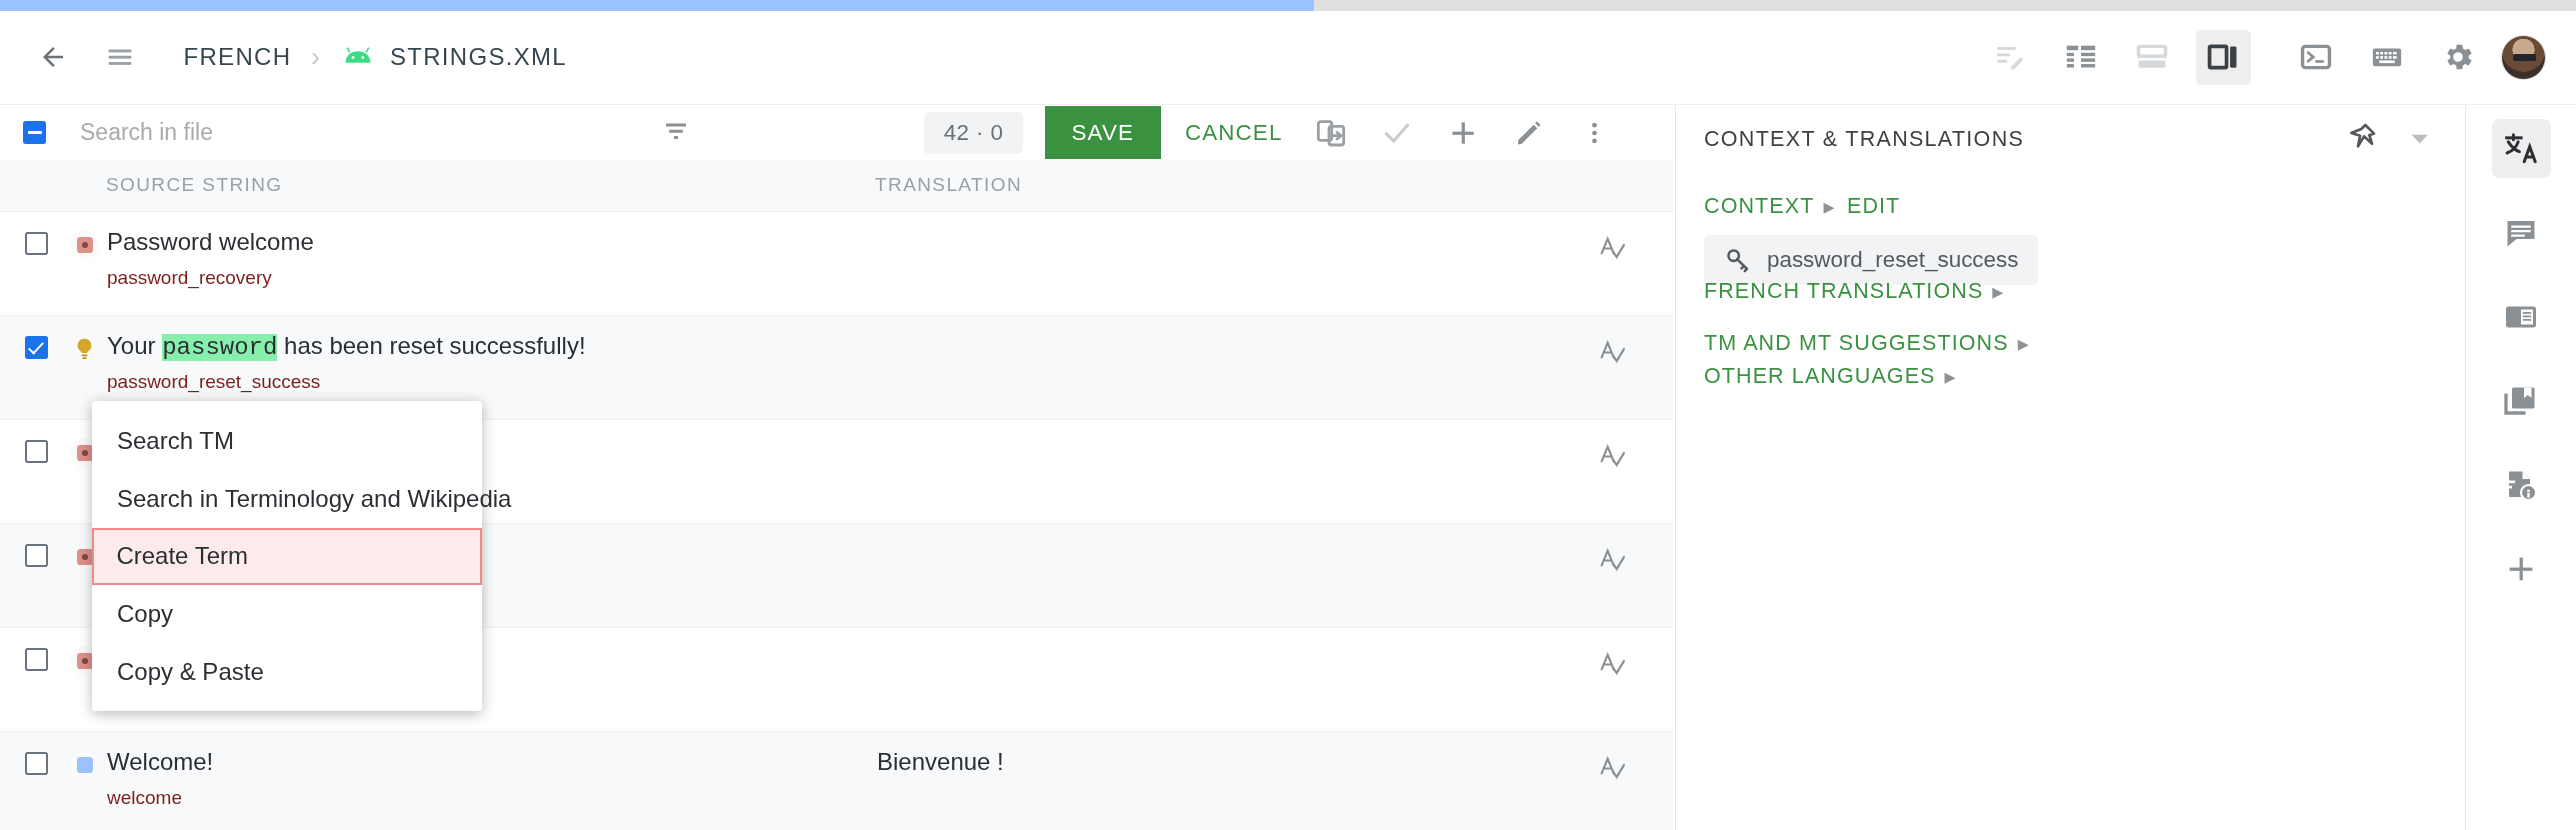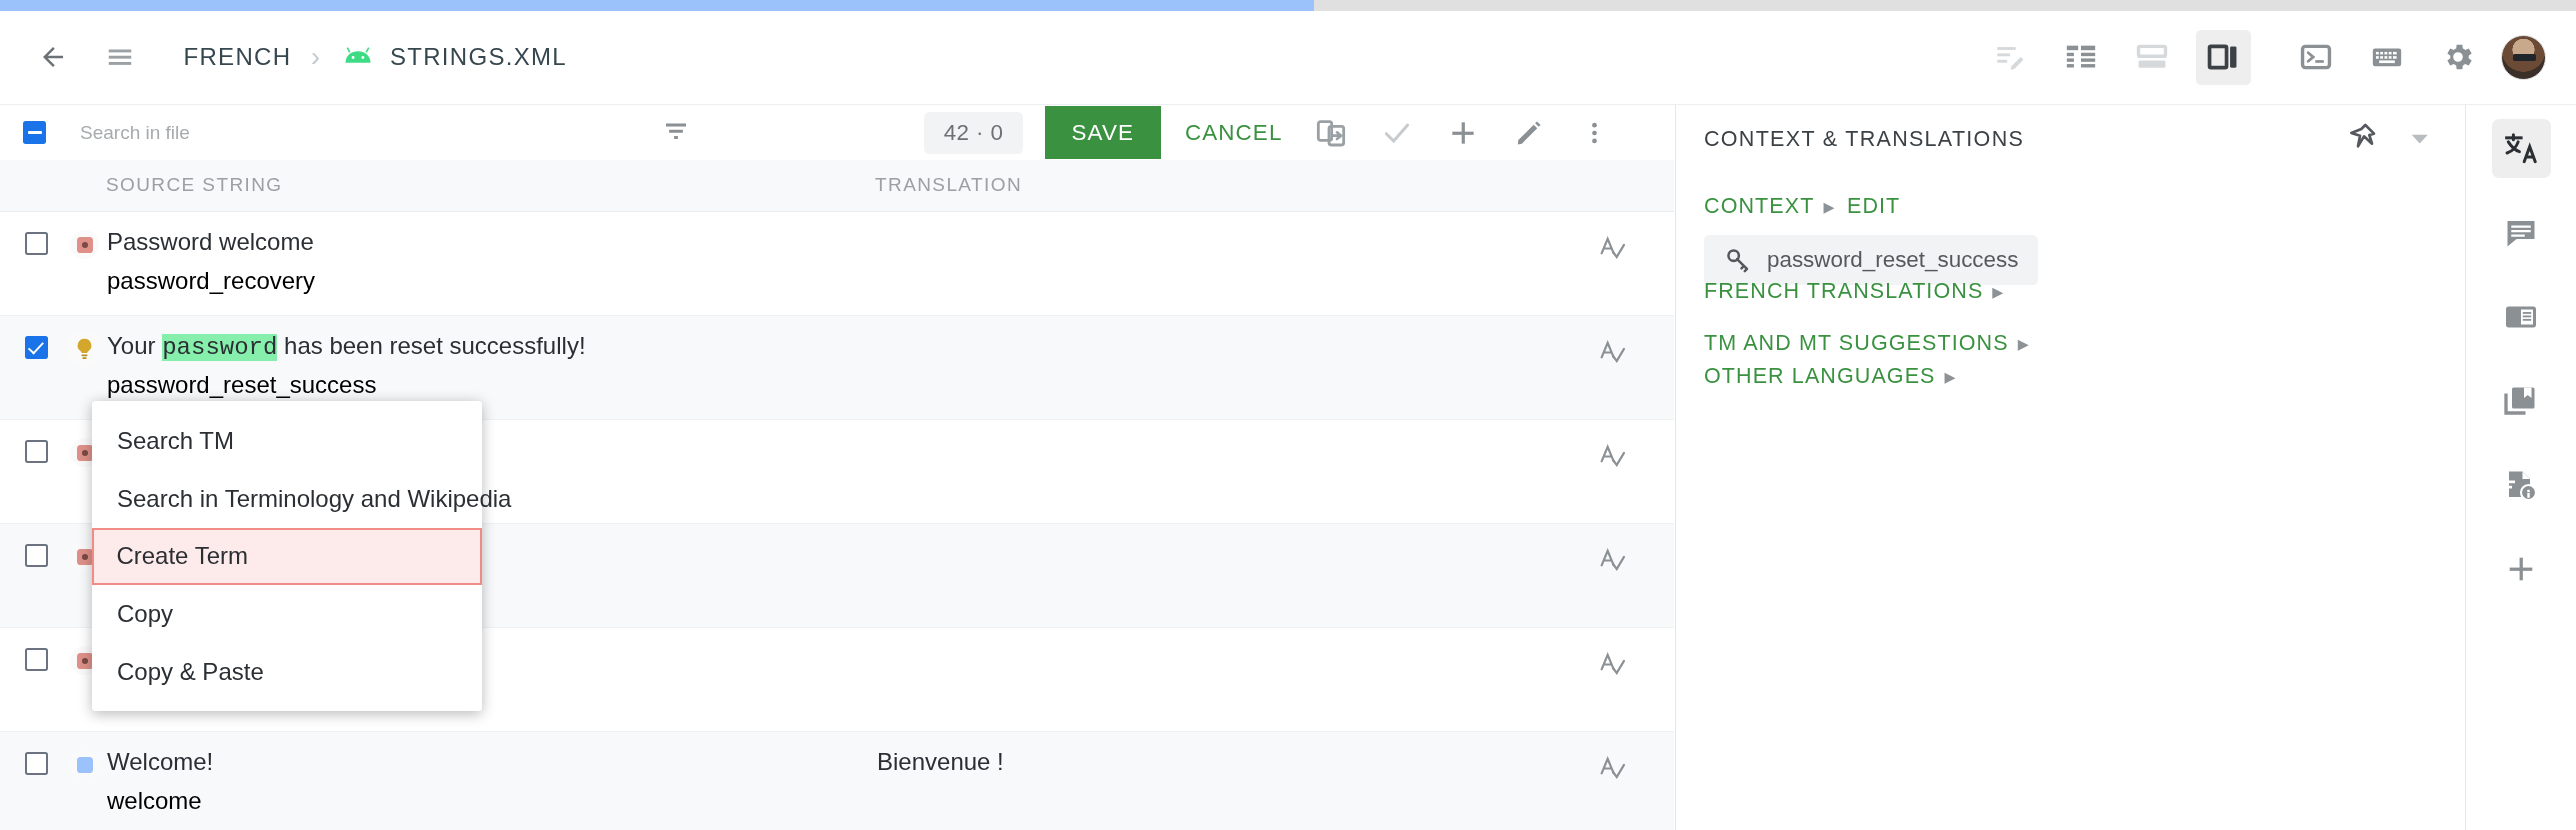--- a/index.html
+++ b/index.html
@@ -58,21 +58,21 @@
   .cb-indeterminate {
     width:23px; height:23px; background:#1a73e8; border-radius:2.7px;
     margin-left:23px; position:relative; cursor:pointer; flex:none;
   }
   .cb-indeterminate::after{
     content:""; position:absolute; left:4.5px; top:9.8px; width:14.3px; height:3.6px;
     background:#fff; border-radius:0.9px;
   }
   .search-input {
     border:none; outline:none; background:transparent;
-    font-size:19px; color:#44484b; margin-left:34px;
+    font-size:23px; color:#44484b; margin-left:34px;
     font-family:"Liberation Sans", sans-serif; width:483px;
   }
   .search-input::placeholder { color:#a7abae; }
   .filter-icon { margin-left:98px; cursor:pointer; }
   .counter {
     margin-left:233px; background:#f1f3f4; border-radius:5.4px;
     padding:8px 19.7px; font-size:22.4px; color:#6b7175; letter-spacing:0.4px;
   }
   .save-btn {
     margin-left:21.5px; background:#3a9241; color:#fff; border:none;
@@ -131,21 +131,21 @@
     position:absolute; left:66px; top:15px; width:36px; height:36px;
     display:flex; align-items:center; justify-content:center;
     background:#fafafa; border-radius:50%;
   }
   .src-text {
     position:absolute; left:107px; top:16px; font-size:24px; color:#2b2f33;
     white-space:nowrap;
   }
   .hl { background:#86efac;font-family:Liberation Mono, monospace; }
   .src-key {
-    position:absolute; left:107px; top:55px; font-size:24px; color:#000000;
+    position:absolute; left:107px; top:55px; font-size:19px; color:#7f1d1d;
   }
   .trans-text {
     position:absolute; left:877px; top:16px; font-size:24px; color:#2b2f33;
   }
   .spell {
     position:absolute; right:47px; top:21.5px; cursor:pointer;
   }
 
   
   .ctx-menu {

